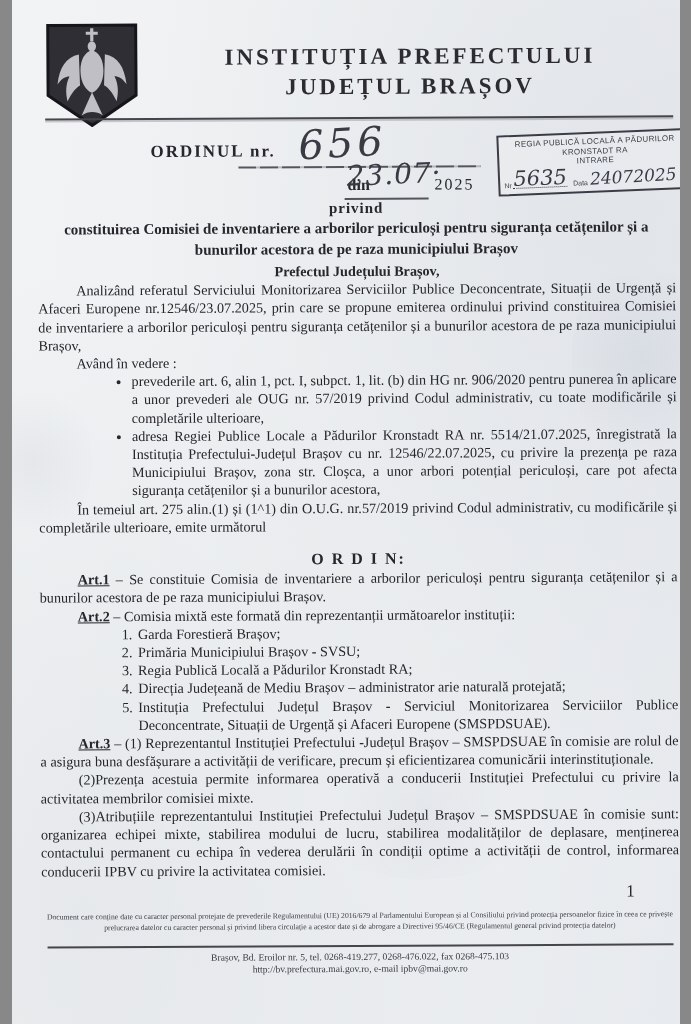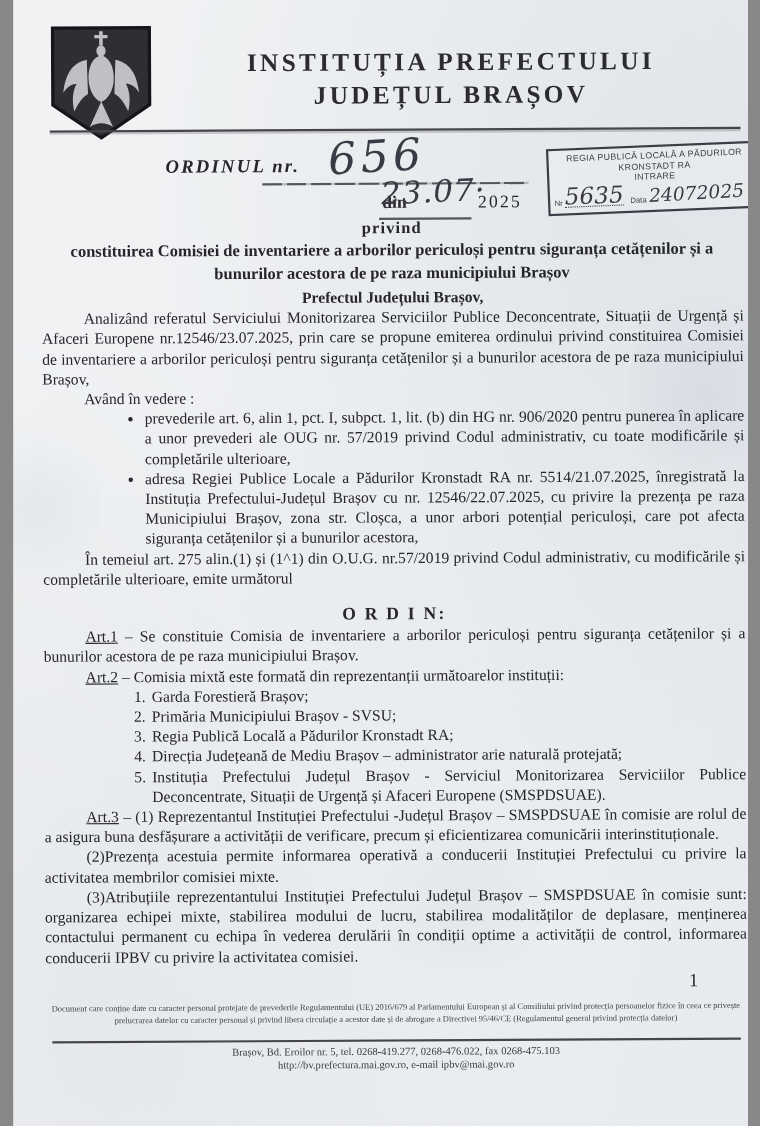--- a/index.html
+++ b/index.html
@@ -22,21 +22,21 @@
   .s3{left:300px;top:760px;width:220px;height:120px;background:radial-gradient(circle,rgba(120,135,160,.06),transparent 70%);}
 
   .emblem{position:absolute;left:36px;top:22px;width:92px;height:104px;}
   .org-title{
     position:absolute;left:150px;top:42px;width:500px;
     text-align:center;font-weight:bold;font-size:23px;line-height:30px;
     letter-spacing:3px;color:#2b2b31;
   }
   .rule-top{position:absolute;left:35px;top:117px;width:628px;height:2px;background:#45454b;box-shadow:0 2px 0 rgba(70,70,80,.25);}
 
-  .ordinul-label{position:absolute;left:140px;top:141px;font-size:17px;font-weight:bold;letter-spacing:2px;font-style:italic;}
+  .ordinul-label{position:absolute;left:140px;top:141px;font-size:17px;font-weight:bold;letter-spacing:2px;}
   .order-underline{position:absolute;left:228px;top:166px;width:242px;height:2px;
     background:repeating-linear-gradient(90deg,#55555e 0 18px,rgba(85,85,94,.35) 18px 22px);}
   .hand{font-family:"DejaVu Serif", serif;font-style:italic;color:#3a3a45;}
   .hand-number{position:absolute;left:288px;top:120px;font-size:40px;letter-spacing:4px;transform:rotate(-3deg);}
   .din-label{position:absolute;left:307px;top:176px;font-size:16px;font-weight:bold;margin-left:30px;}
   .hand-date{position:absolute;left:336px;top:158px;font-size:28px;letter-spacing:1px;transform:rotate(-2deg);}
   .date-underline{position:absolute;left:334px;top:198px;width:84px;height:2px;background:#55555e;}
   .year-label{position:absolute;left:424px;top:176px;font-size:16px;font-weight:normal;letter-spacing:2px;}
   .privind{position:absolute;left:0;top:200px;width:691px;text-align:center;font-weight:bold;font-size:15px;letter-spacing:1px;}
   .subject{position:absolute;left:25px;top:218px;width:641px;text-align:center;font-weight:bold;font-size:15px;line-height:21px;}
@@ -56,21 +56,21 @@
   .body-block{
     position:absolute;left:27px;top:262px;width:638px;
     font-size:14.2px;line-height:18.2px;text-align:justify;
   }
   .body-block p{margin:0;}
   .indent{text-indent:38px;}
   .salutation{text-align:center;font-weight:bold;}
   ul.bullets{margin:0;padding-left:93px;}
   ul.bullets li{text-align:justify;}
   .ordin-heading{text-align:center;font-weight:bold;font-size:16px;letter-spacing:2px;margin:15px 0 1px 0 !important;}
-  .artlabel{font-weight:normal;text-decoration:underline;}
+  .artlabel{font-weight:bold;text-decoration:underline;}
   ol.institutions{margin:0;padding-left:96px;}
   ol.institutions li{text-align:justify;padding-left:2px;}
 
   .page-num{position:absolute;left:612px;top:883px;font-size:17px;}
   .gdpr{
     position:absolute;left:32px;top:911px;width:627px;
     font-size:7.7px;line-height:10.6px;text-align:center;color:#3e3e48;
   }
   .rule-bottom{position:absolute;left:33px;top:945px;width:626px;height:2px;background:#45454b;}
   .addr{position:absolute;left:80px;top:951px;width:531px;text-align:center;font-size:9.6px;line-height:12px;color:#3a3a44;}

